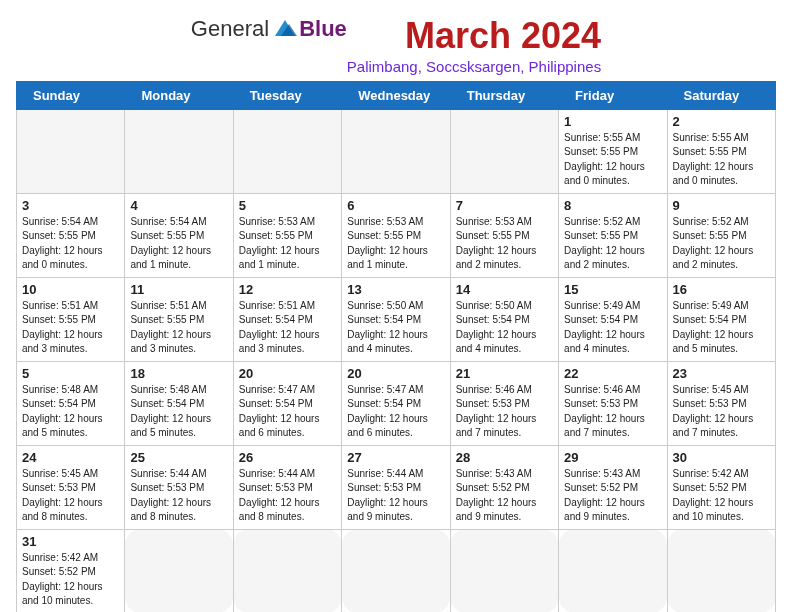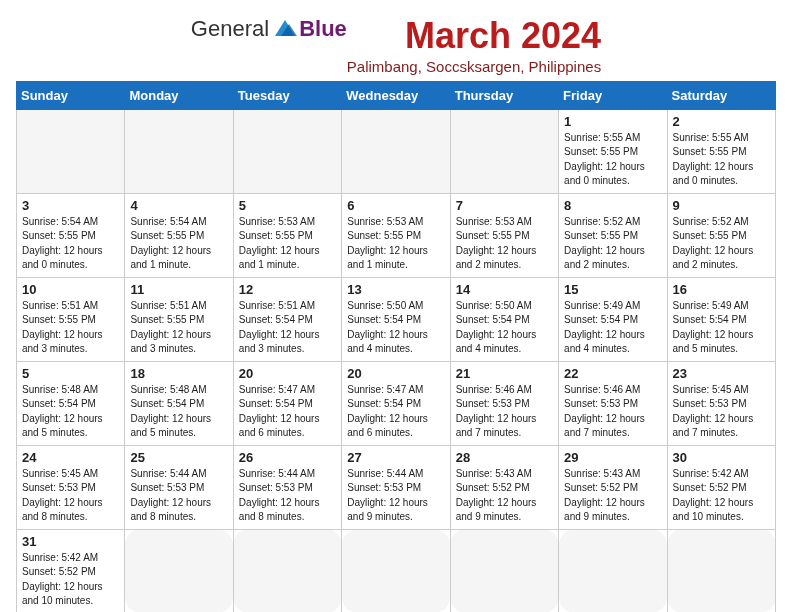--- a/index.html
+++ b/index.html
@@ -40,34 +40,34 @@
       text-align: right;
     }
     .month-year {
       font-size: 36px;
       font-weight: bold;
       color: #b91c1c;
       line-height: 1.1;
     }
     .subtitle {
       font-size: 15px;
-      color: #7f1d1d;
+      color: #6d28d9;
       margin-top: 2px;
     }
     .calendar {
       width: 100%;
       border-collapse: collapse;
       border: 1px solid #bbb;
     }
     .calendar th {
       background: #1a6fbe;
       color: #fff;
       font-size: 13px;
       font-weight: bold;
-      padding: 6px 4px;
+      padding: 6px 16px;
       text-align: left;
       border: 1px solid #1a6fbe;
     }
     .calendar td {
       vertical-align: top;
       border: 1px solid #ccc;
       padding: 4px 5px;
       font-size: 10.5px;
       color: #222;
       width: calc(100% / 7);

